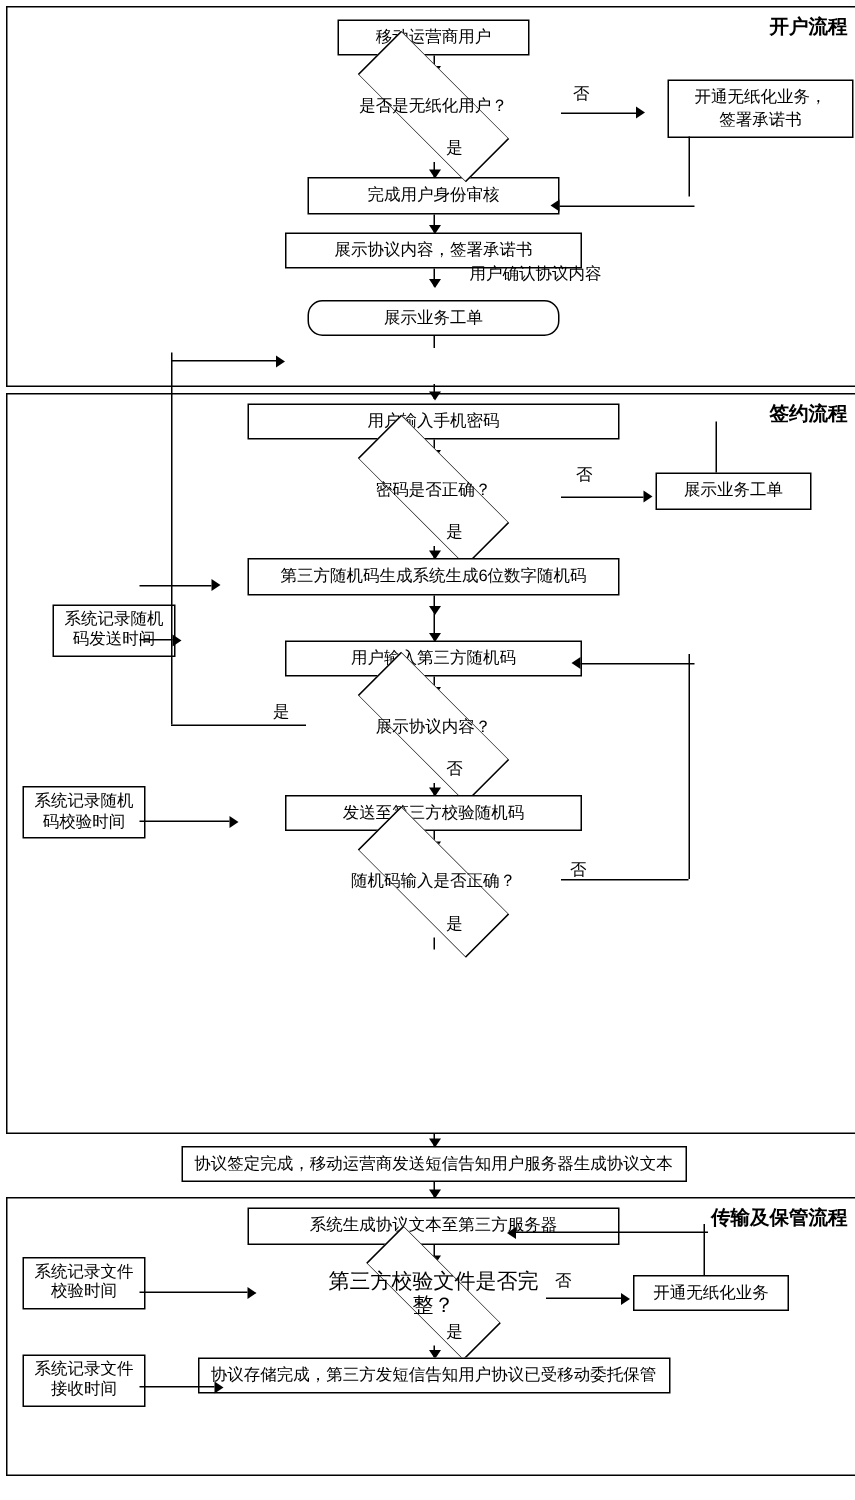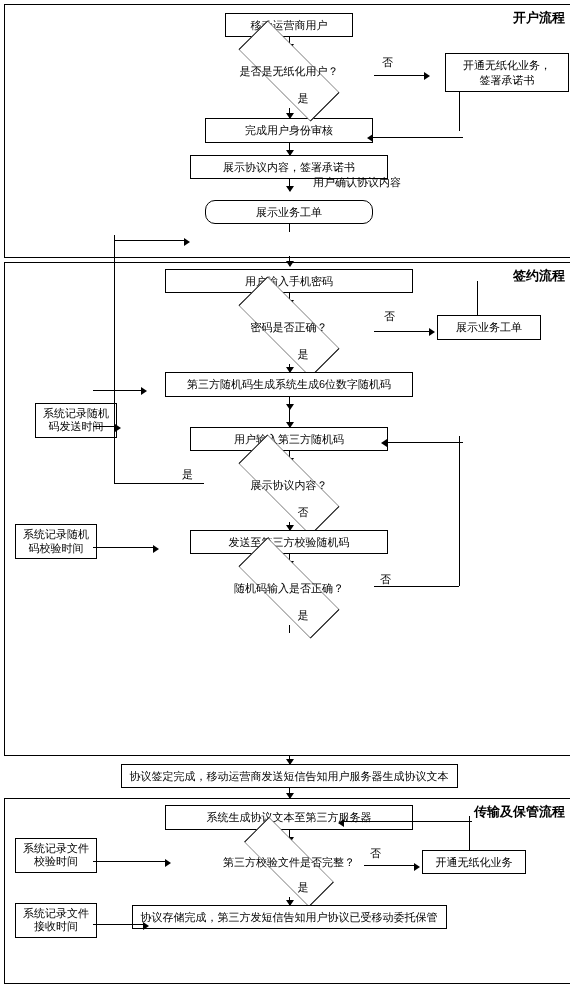--- a/index.html
+++ b/index.html
@@ -284,21 +284,21 @@
     <div class="row" style="position:relative; width:100%; justify-content:center;">
       <div class="side-box free" style="left:6px; top:-4px;">系统记录文件校验时间</div>
       <div class="free" style="left:84px; top:14px; display:flex; align-items:center;">
           <div class="hline" style="width:72px;"></div>
           <span class="arrow-head-r"></span>
         </div>
 
       <div style="position:relative;">
         <div class="diamond-wrap sm">
           <div class="diamond"></div>
-          <div class="dtext" style="font-size:11px;">第三方校验文件是否完整？</div>
+          <div class="dtext" style="font-size:14px;">第三方校验文件是否完整？</div>
         </div>
         <span class="lblR" style="left:156px; top:4px;">否</span>
         <div class="free" style="left:150px; top:18px; display:flex; align-items:center;">
             <div class="hline" style="width:50px;"></div>
             <span class="arrow-head-r"></span>
           </div>
         <div class="box small free" style="left:208px; top:8px; width:90px;">开通无纸化业务</div>
 
         <div class="free" style="left:255px; top:-26px; border-left:1px solid #000; height:34px;"></div>
         <div class="free" style="left:124px; top:-26px; display:flex; align-items:center;">

